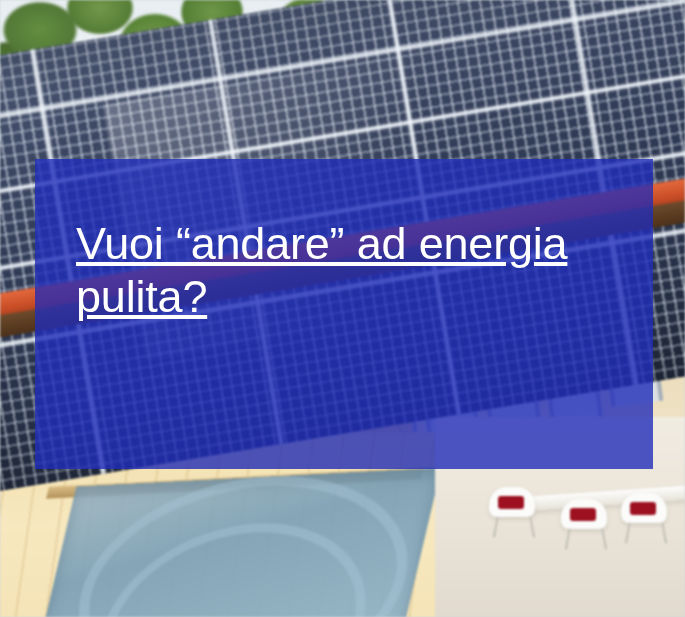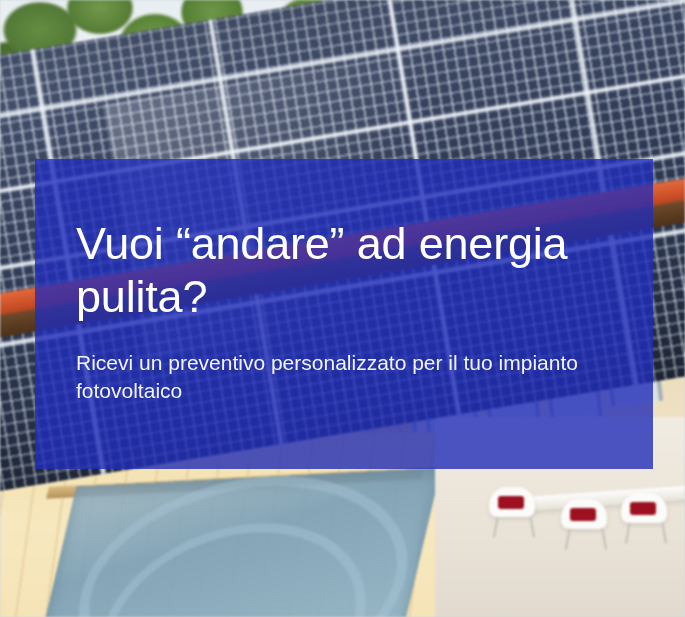--- a/index.html
+++ b/index.html
@@ -309,20 +309,21 @@
 
   .hero-title {
     margin: 0;
     color: #ffffff;
     font-family: "Liberation Sans", sans-serif;
     font-weight: 400;
     font-size: 45px;
     line-height: 53px;
     letter-spacing: -0.2px;
     max-width: 540px;
+    text-decoration: underline;
   }
   .hero-sub {
     margin: 26px 0 0 0;
     color: #f2f3fb;
     font-family: "Liberation Sans", sans-serif;
     font-weight: 400;
     font-size: 21px;
     line-height: 28px;
     letter-spacing: 0px;
     max-width: 520px;
@@ -402,17 +403,16 @@
       <div class="sep v" style="left:660px;"></div>
     </div>
     <div class="panelglare"></div>
     <div class="eave"></div>
     <div class="eave2"></div>
   </div>
 
   <div class="overlay">
     <div class="overlay-inner">
       <h1 class="hero-title">Vuoi “andare” ad energia pulita?</h1>
-      <p class="hero-sub">Ricevi un preventivo personalizzato per il tuo impianto fotovoltaico</p>
     </div>
   </div>
 
 </div>
 
 </body></html>

